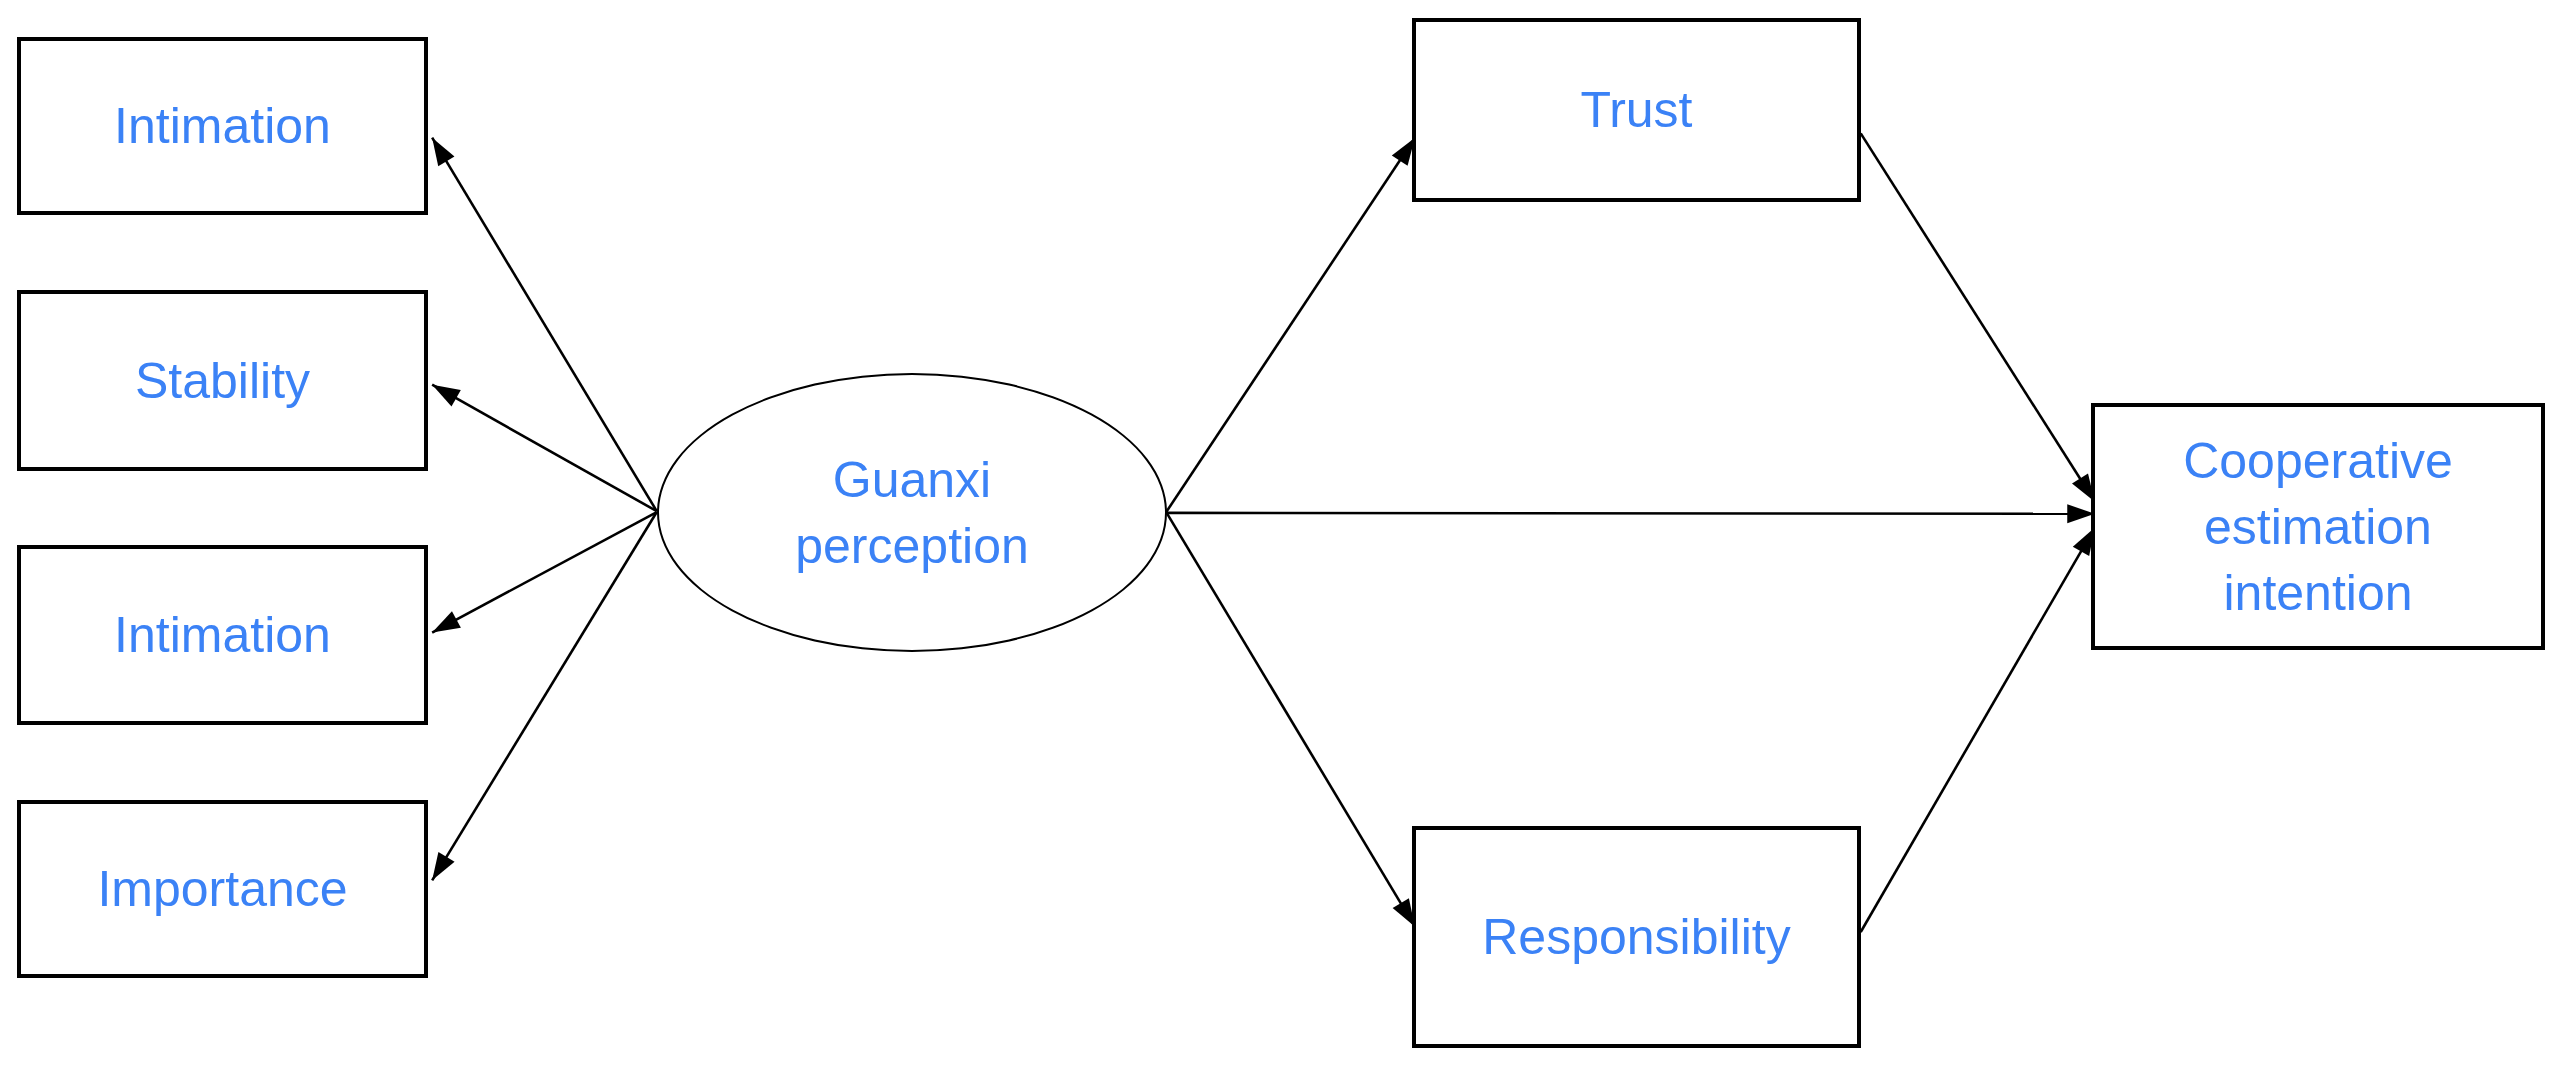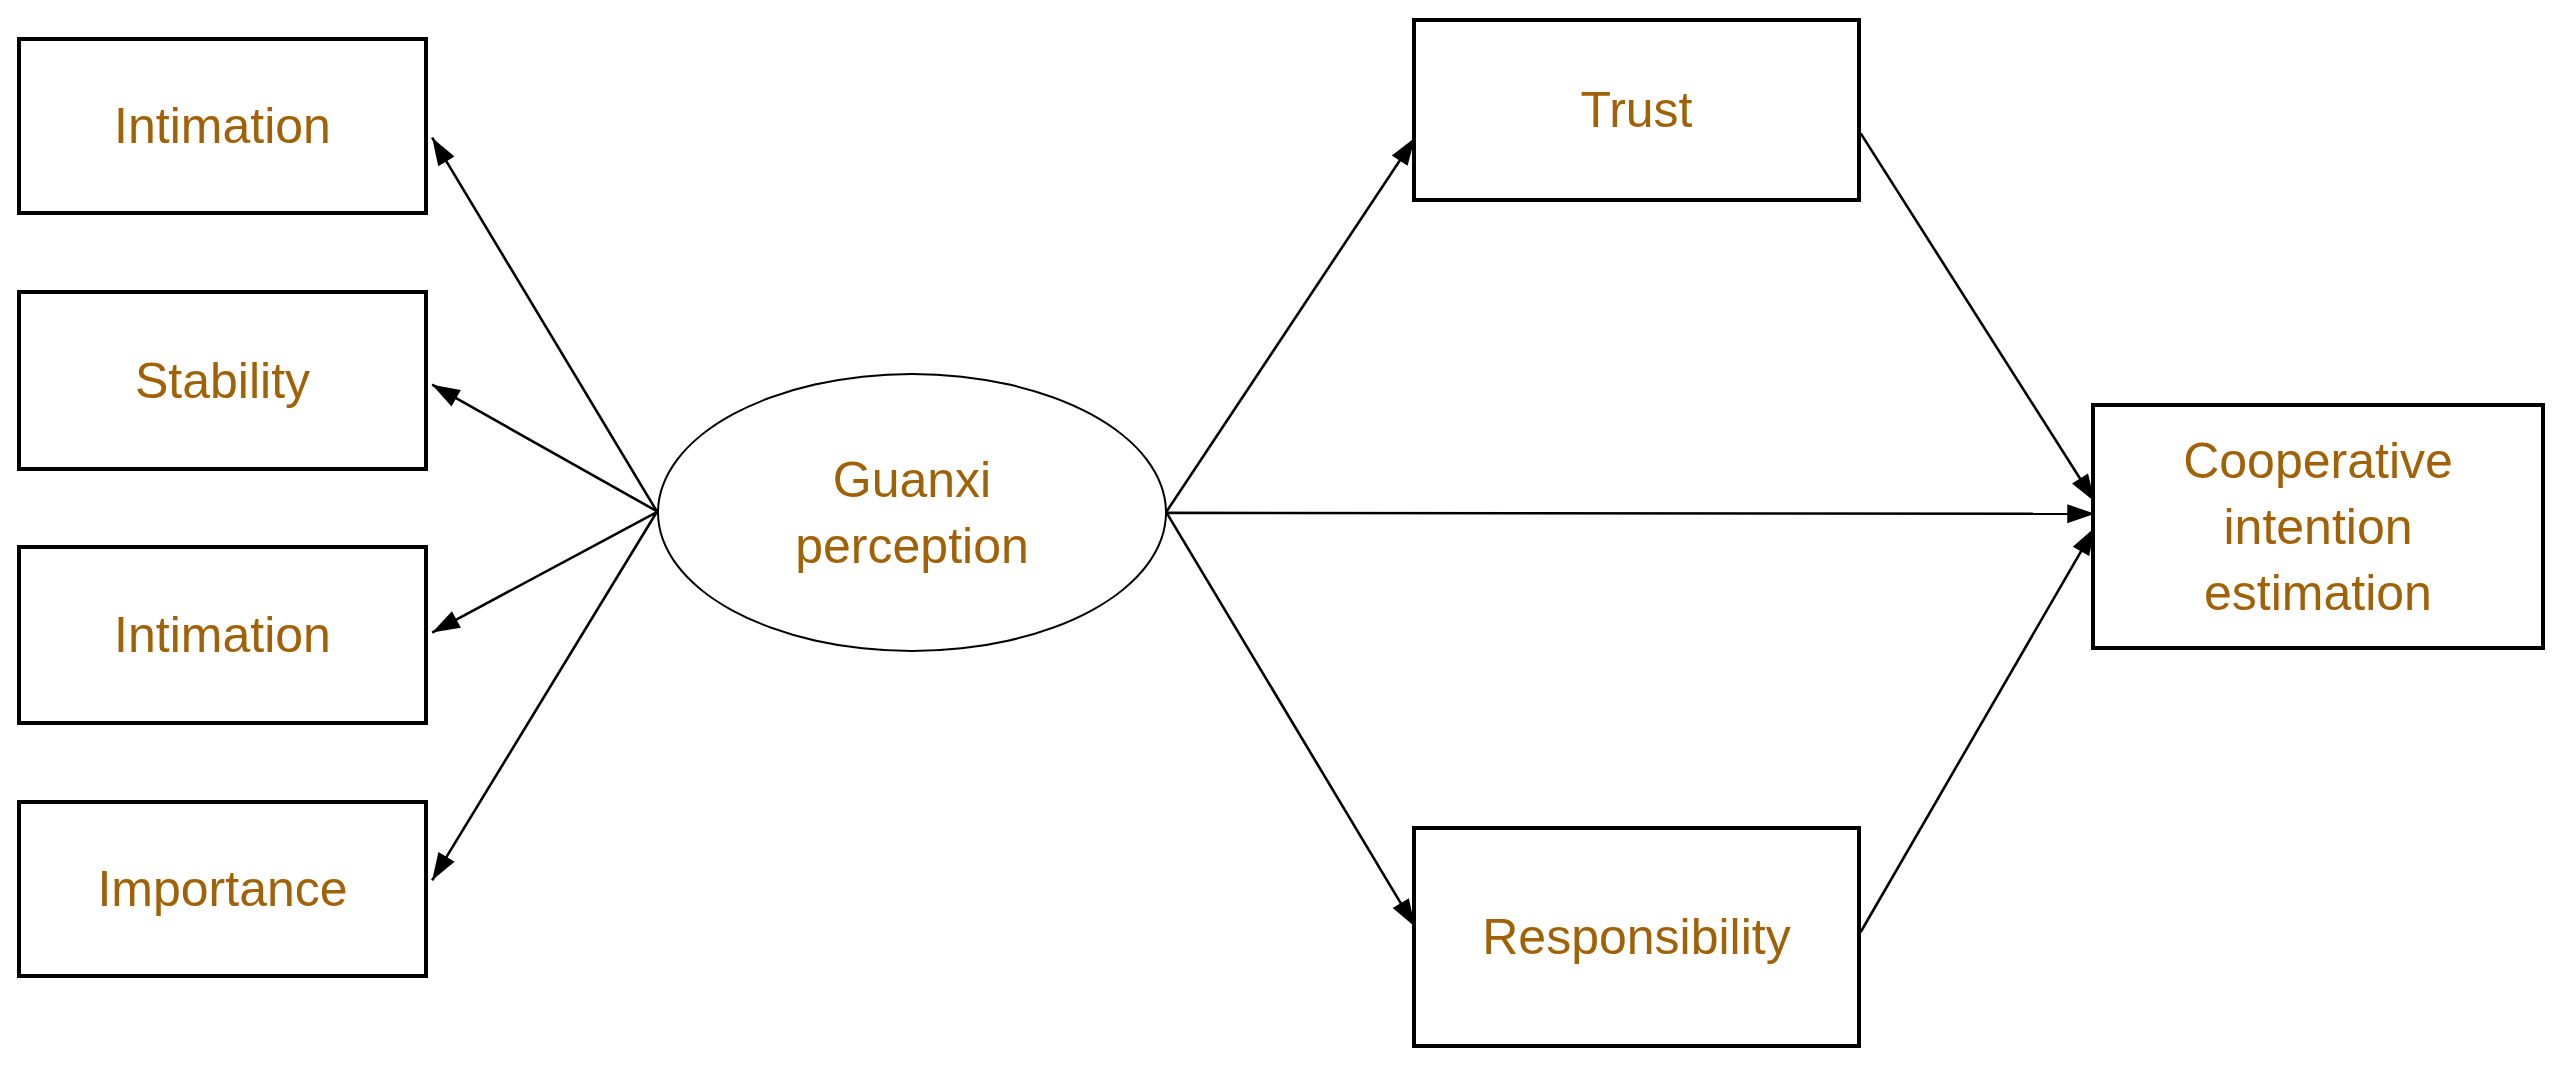--- a/index.html
+++ b/index.html
@@ -24,21 +24,21 @@
   }
   .node {
     position: absolute;
     box-sizing: border-box;
     border: 4.3px solid #000000;
     background: #ffffff;
     display: flex;
     flex-direction: column;
     align-items: center;
     justify-content: center;
-    color: #a16207;
+    color: #3b82f6;
     font-size: 50px;
     line-height: 66px;
     text-align: center;
     white-space: nowrap;
   }
   .node.oval {
     border-radius: 50%;
     border-width: 2.6px;
   }
   .lbl {
@@ -94,18 +94,18 @@
   <div class="node box" style="left:1412px; top:18px; width:449px; height:184px">
     <span class="lbl">Trust</span>
   </div>
 
   <div class="node box" style="left:1412px; top:826px; width:449px; height:222px">
     <span class="lbl">Responsibility</span>
   </div>
 
   <div class="node box" style="left:2091px; top:403px; width:454px; height:247px">
     <span class="lbl">Cooperative</span>
+    <span class="lbl">estimation</span>
     <span class="lbl">intention</span>
-    <span class="lbl">estimation</span>
   </div>
 
 </div>
 
 
 </body></html>

